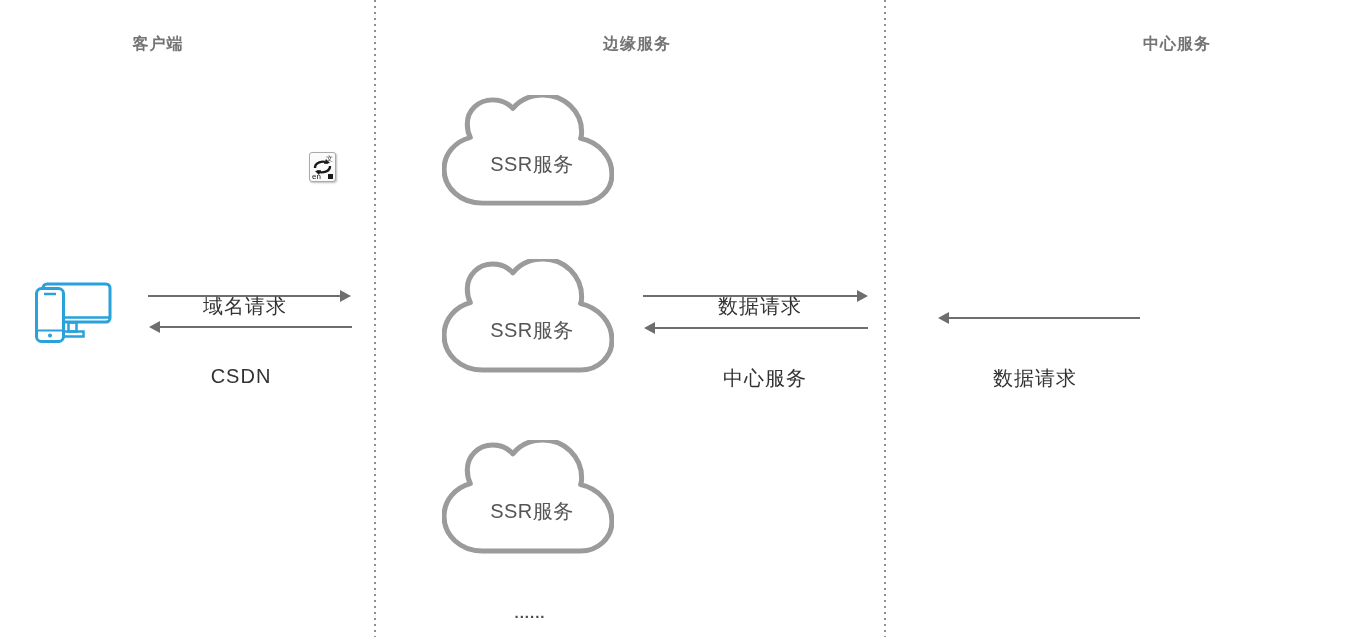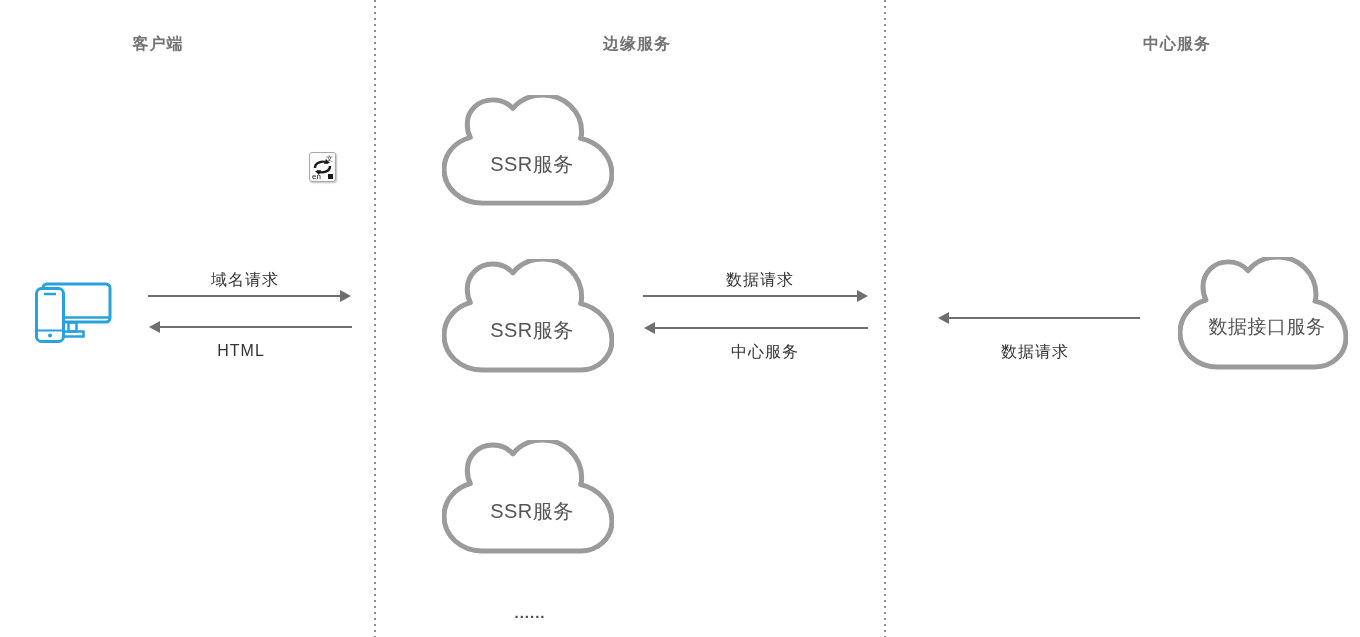--- a/index.html
+++ b/index.html
@@ -42,22 +42,23 @@
   }
   .arrow.left::before {
     content:""; position:absolute; left:-10px; top:-5px;
     width:0; height:0;
     border-right:11px solid #6e6e6e;
     border-top:6px solid transparent;
     border-bottom:6px solid transparent;
   }
   .arrow-label {
     position:absolute; transform:translateX(-50%);
-    font-size:16px; color:#333333; white-space:nowrap;
+    font-size:20px; color:#333333; white-space:nowrap;
     letter-spacing:1px;
+    margin-top:23px;
   }
   
   .client-icon { position:absolute; }
   
   .translate-icon {
     position:absolute;
     width:27px; height:30px;
     border:1px solid #aaaaaa; border-radius:3px;
     background:#fbfbfb;
     box-shadow:1px 1px 2px rgba(0,0,0,0.25);
@@ -128,32 +129,26 @@
     <div class="cloud-label">SSR服务</div>
   </div>
 
   <div class="cloud" style="left:442px; top:440px; width:172px; height:115px;">
     <svg width="172" height="115" viewBox="0 0 170 116" preserveAspectRatio="none">
       <path d="M 40,112 C 18,112 2,96 2,77 C 2,61 13,48 28,44 C 26,40 25,35 25,30 C 25,16 36,5 50,5 C 58,5 65,8 70,14 C 77,5 88,0 100,0 C 121,0 138,17 138,38 C 138,41 138,43 137,45 C 155,49 168,64 168,82 C 168,99 154,112 137,112 Z" fill="#ffffff" stroke="#9b9b9b" stroke-width="5" stroke-linejoin="round"></path>
     </svg>
     <div class="cloud-label">SSR服务</div>
   </div>
 
-  <div class="cloud" style="left:1178px; top:257px; width:170px; height:114px;">
-    <svg width="170" height="114" viewBox="0 0 170 116" preserveAspectRatio="none">
-      <path d="M 40,112 C 18,112 2,96 2,77 C 2,61 13,48 28,44 C 26,40 25,35 25,30 C 25,16 36,5 50,5 C 58,5 65,8 70,14 C 77,5 88,0 100,0 C 121,0 138,17 138,38 C 138,41 138,43 137,45 C 155,49 168,64 168,82 C 168,99 154,112 137,112 Z" fill="#ffffff" stroke="#9b9b9b" stroke-width="5" stroke-linejoin="round"></path>
-    </svg>
-    <div class="cloud-label" style="font-size:19px;">数据接口服务</div>
-  </div>
 
   <div class="arrow right" style="left:148px; top:295px; width:193px;"></div>
   <div class="arrow-label" style="left:245px; top:270px;">域名请求</div>
 
   <div class="arrow left" style="left:159px; top:326px; width:193px;"></div>
-  <div class="arrow-label" style="left:241px; top:342px;">HTML</div>
+  <div class="arrow-label" style="left:241px; top:342px;">CSDN</div>
 
   <div class="arrow right" style="left:643px; top:295px; width:215px;"></div>
   <div class="arrow-label" style="left:760px; top:270px;">数据请求</div>
 
   <div class="arrow left" style="left:654px; top:327px; width:214px;"></div>
   <div class="arrow-label" style="left:765px; top:342px;">中心服务</div>
 
   <div class="arrow left" style="left:948px; top:317px; width:192px;"></div>
   <div class="arrow-label" style="left:1035px; top:342px;">数据请求</div>
 

